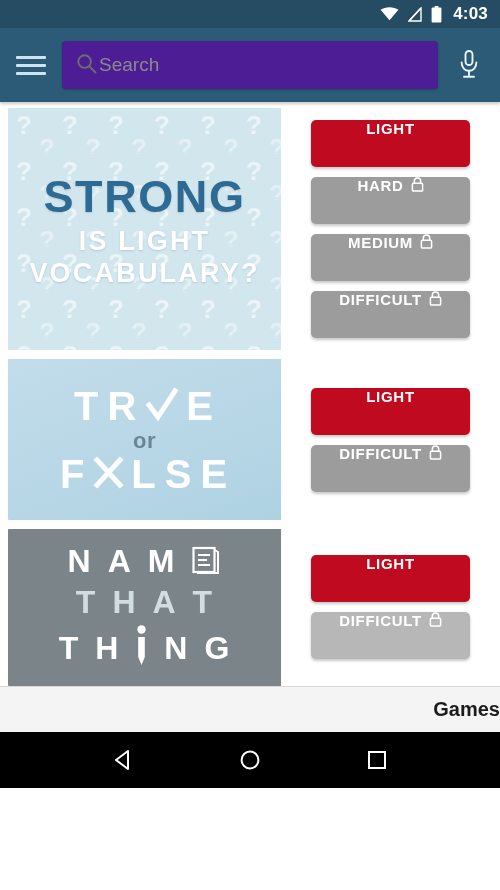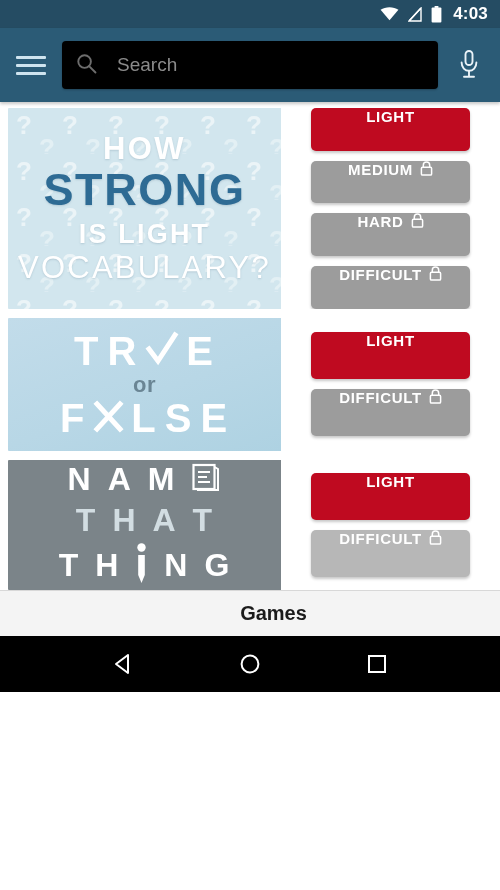--- a/index.html
+++ b/index.html
@@ -3,21 +3,21 @@
 <meta charset="utf-8">
 <style>
   * { margin:0; padding:0; box-sizing:border-box; }
   html,body { width:500px; height:890px; }
   body {
     font-family:"Liberation Sans", sans-serif;
     background:#ffffff;
     overflow:hidden;
     -webkit-font-smoothing:antialiased;
   }
-  .phone { position:relative; width:500px; height:692px; display:flex; flex-direction:column;border-radius:31px; }
+  .phone { position:relative; width:500px; height:788px; display:flex; flex-direction:column;border-radius:31px; }
 
   
   .statusbar {
     height:28px; background:#254c63; flex:0 0 28px;
     display:flex; align-items:center; justify-content:flex-end;
     padding-right:12px; gap:9px;
   }
   .statusbar .sicon { display:flex; align-items:center; }
   .clock { color:#ffffff; font-size:17px; font-weight:700; letter-spacing:.2px; margin-left:2px; }
 
@@ -26,22 +26,22 @@
     flex:0 0 74px; height:74px; background:#2b5b76;
     display:flex; align-items:center; padding:0 14px; gap:14px;
     box-shadow:0 2px 3px rgba(0,0,0,.22);
     position:relative; z-index:5;
   }
   .hamburger { width:34px; height:34px; display:flex; flex-direction:column;
     justify-content:center; gap:5px; cursor:pointer; flex:0 0 auto; padding:0 2px; }
   .hamburger span { display:block; height:3px; background:#cfe4ef; border-radius:1px; }
 
   .searchbox {
-    flex:1 1 auto; height:48px; background:#000000; border-radius:4px;
-    display:flex; align-items:center; padding:0 14px; gap:20px;
+    flex:1 1 auto; height:48px; background:#4c1d95; border-radius:4px;
+    display:flex; align-items:center; padding:0 14px; gap:2px;
     box-shadow:0 1px 2px rgba(0,0,0,.25);
   }
   .searchbox .placeholder { color:#8b8b8b; font-size:19px; }
   .mic { flex:0 0 auto; width:34px; display:flex; justify-content:center; cursor:pointer; }
 
   
   .content { flex:1 1 auto; background:#ffffff; overflow:hidden;
     padding:6px 8px 0 8px; display:flex; flex-direction:column; gap:9px; }
 
   .card { position:relative; display:flex; border-radius:1px; overflow:hidden; }
@@ -63,42 +63,42 @@
 
   
   .card1 { height:265px; }
   .card1 .art { background:#d2e6ee; }
   .qpattern { position:absolute; inset:0; opacity:1; }
   .c1title { position:relative; z-index:2; text-align:center; line-height:1.04;
     text-shadow:0 1px 2px rgba(120,150,165,.35); }
   .c1title .l1 { color:#ffffff; font-size:31px; font-weight:700; letter-spacing:2.4px; display:block; }
   .c1title .l2 { color:#2e6b94; font-size:45px; font-weight:700; letter-spacing:1.6px; display:block; margin:2px 0 6px; }
   .c1title .l3 { color:#ffffff; font-size:27px; font-weight:700; letter-spacing:2.2px; display:block; }
-  .c1title .l4 { color:#ffffff; font-size:31px; font-weight:400; letter-spacing:2.2px; display:block; margin-top:4px; }
+  .c1title .l4 { color:#ffffff; font-size:27px; font-weight:700; letter-spacing:2.2px; display:block; margin-top:4px; }
 
   
   .card2 { height:175px; }
   .card2 .art { background:linear-gradient(160deg,#c2dcea 0%,#b8d7e6 55%,#aed2e2 100%); }
   .c2title { position:relative; z-index:2; text-align:center; line-height:1.0; }
   .c2row { display:flex; align-items:center; justify-content:center; gap:7px; }
   .c2row .ch { color:#ffffff; font-size:40px; font-weight:700; letter-spacing:2px; }
   .c2or { color:#6a8594; font-size:22px; font-weight:700; margin:3px 0 2px; letter-spacing:.5px; }
 
   
   .card3 { height:172px; }
   .card3 .art { background:#7b8489; }
   .c3title { position:relative; z-index:2; text-align:center; }
   .c3row { display:flex; align-items:center; justify-content:center; gap:16px; margin:4px 0; }
   .c3row .ch { color:#ffffff; font-size:32px; font-weight:700; letter-spacing:1px; }
   .c3row.dim .ch { color:#d2dde2; }
   .card3 .btns .btn.locked { background:#b7b7b7; }
 
   
   .gamesbar { flex:0 0 46px; background:#f4f4f4; border-top:1px solid #d8d8d8;
-    display:flex; align-items:center; justify-content:center;padding-left:47px; }
+    display:flex; align-items:center; justify-content:flex-end;padding-left:47px; }
   .gamesbar .label { font-size:20px; font-weight:700; color:#1b1b1b; }
 
   
   .navbar { flex:0 0 56px; background:#000000; display:flex; align-items:center;
     justify-content:space-around; padding:0 60px; }
   .navbtn { width:40px; height:40px; display:flex; align-items:center;
     justify-content:center; cursor:pointer; }
 </style>
 </head>
 <body>
@@ -158,42 +158,41 @@
         <svg class="qpattern" width="273" height="265" viewBox="0 0 273 265" preserveAspectRatio="none">
           <defs>
             <pattern id="qm" width="46" height="46" patternUnits="userSpaceOnUse">
               <text x="8" y="26" font-family="Liberation Sans, sans-serif" font-size="26" font-weight="700" fill="#ffffff" opacity="0.55">?</text>
               <text x="31" y="49" font-family="Liberation Sans, sans-serif" font-size="26" font-weight="700" fill="#ffffff" opacity="0.38">?</text>
             </pattern>
           </defs>
           <rect width="273" height="265" fill="url(#qm)"></rect>
         </svg>
         <div class="c1title">
-          <span class="l1">HOW</span>
           <span class="l2">STRONG</span>
           <span class="l3">IS LIGHT</span>
           <span class="l4">VOCABULARY?</span>
         </div>
       </div>
       <div class="divider"></div>
       <div class="btns">
         <button class="btn primary">
           <span>LIGHT</span>
         </button>
         <button class="btn locked">
+          <span>HARD</span>
+          <span class="lock">
+            <svg width="13" height="15" viewBox="0 0 13 15">
+              <path d="M3.3 6.3 V4.2 a3.2 3.2 0 0 1 6.4 0 V6.3" fill="none" stroke="#ffffff" stroke-width="1.5"></path>
+              <rect x="1.4" y="6.3" width="10.2" height="7.8" rx="1.1" fill="none" stroke="#ffffff" stroke-width="1.5"></rect>
+            </svg>
+          </span>
+        </button>
+        <button class="btn locked">
           <span>MEDIUM</span>
-          <span class="lock">
-            <svg width="13" height="15" viewBox="0 0 13 15">
-              <path d="M3.3 6.3 V4.2 a3.2 3.2 0 0 1 6.4 0 V6.3" fill="none" stroke="#ffffff" stroke-width="1.5"></path>
-              <rect x="1.4" y="6.3" width="10.2" height="7.8" rx="1.1" fill="none" stroke="#ffffff" stroke-width="1.5"></rect>
-            </svg>
-          </span>
-        </button>
-        <button class="btn locked">
-          <span>HARD</span>
           <span class="lock">
             <svg width="13" height="15" viewBox="0 0 13 15">
               <path d="M3.3 6.3 V4.2 a3.2 3.2 0 0 1 6.4 0 V6.3" fill="none" stroke="#ffffff" stroke-width="1.5"></path>
               <rect x="1.4" y="6.3" width="10.2" height="7.8" rx="1.1" fill="none" stroke="#ffffff" stroke-width="1.5"></rect>
             </svg>
           </span>
         </button>
         <button class="btn locked">
           <span>DIFFICULT</span>
           <span class="lock">

